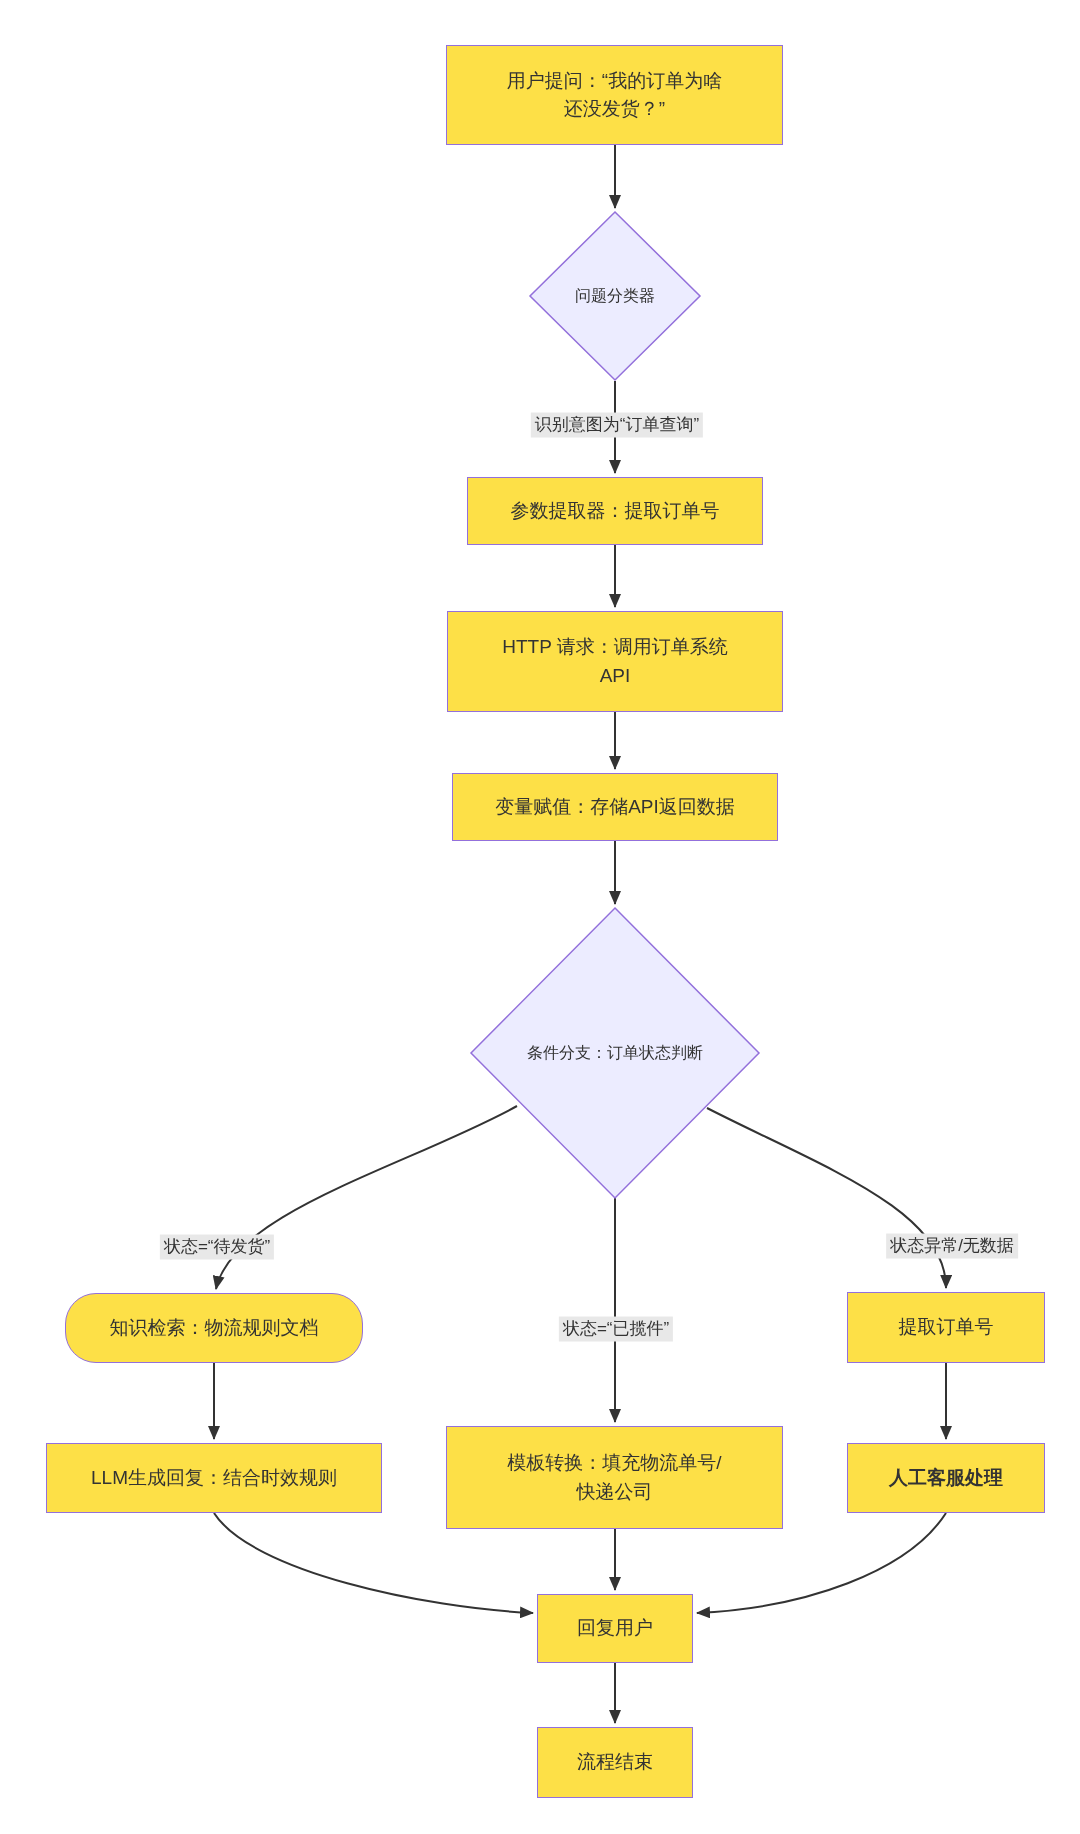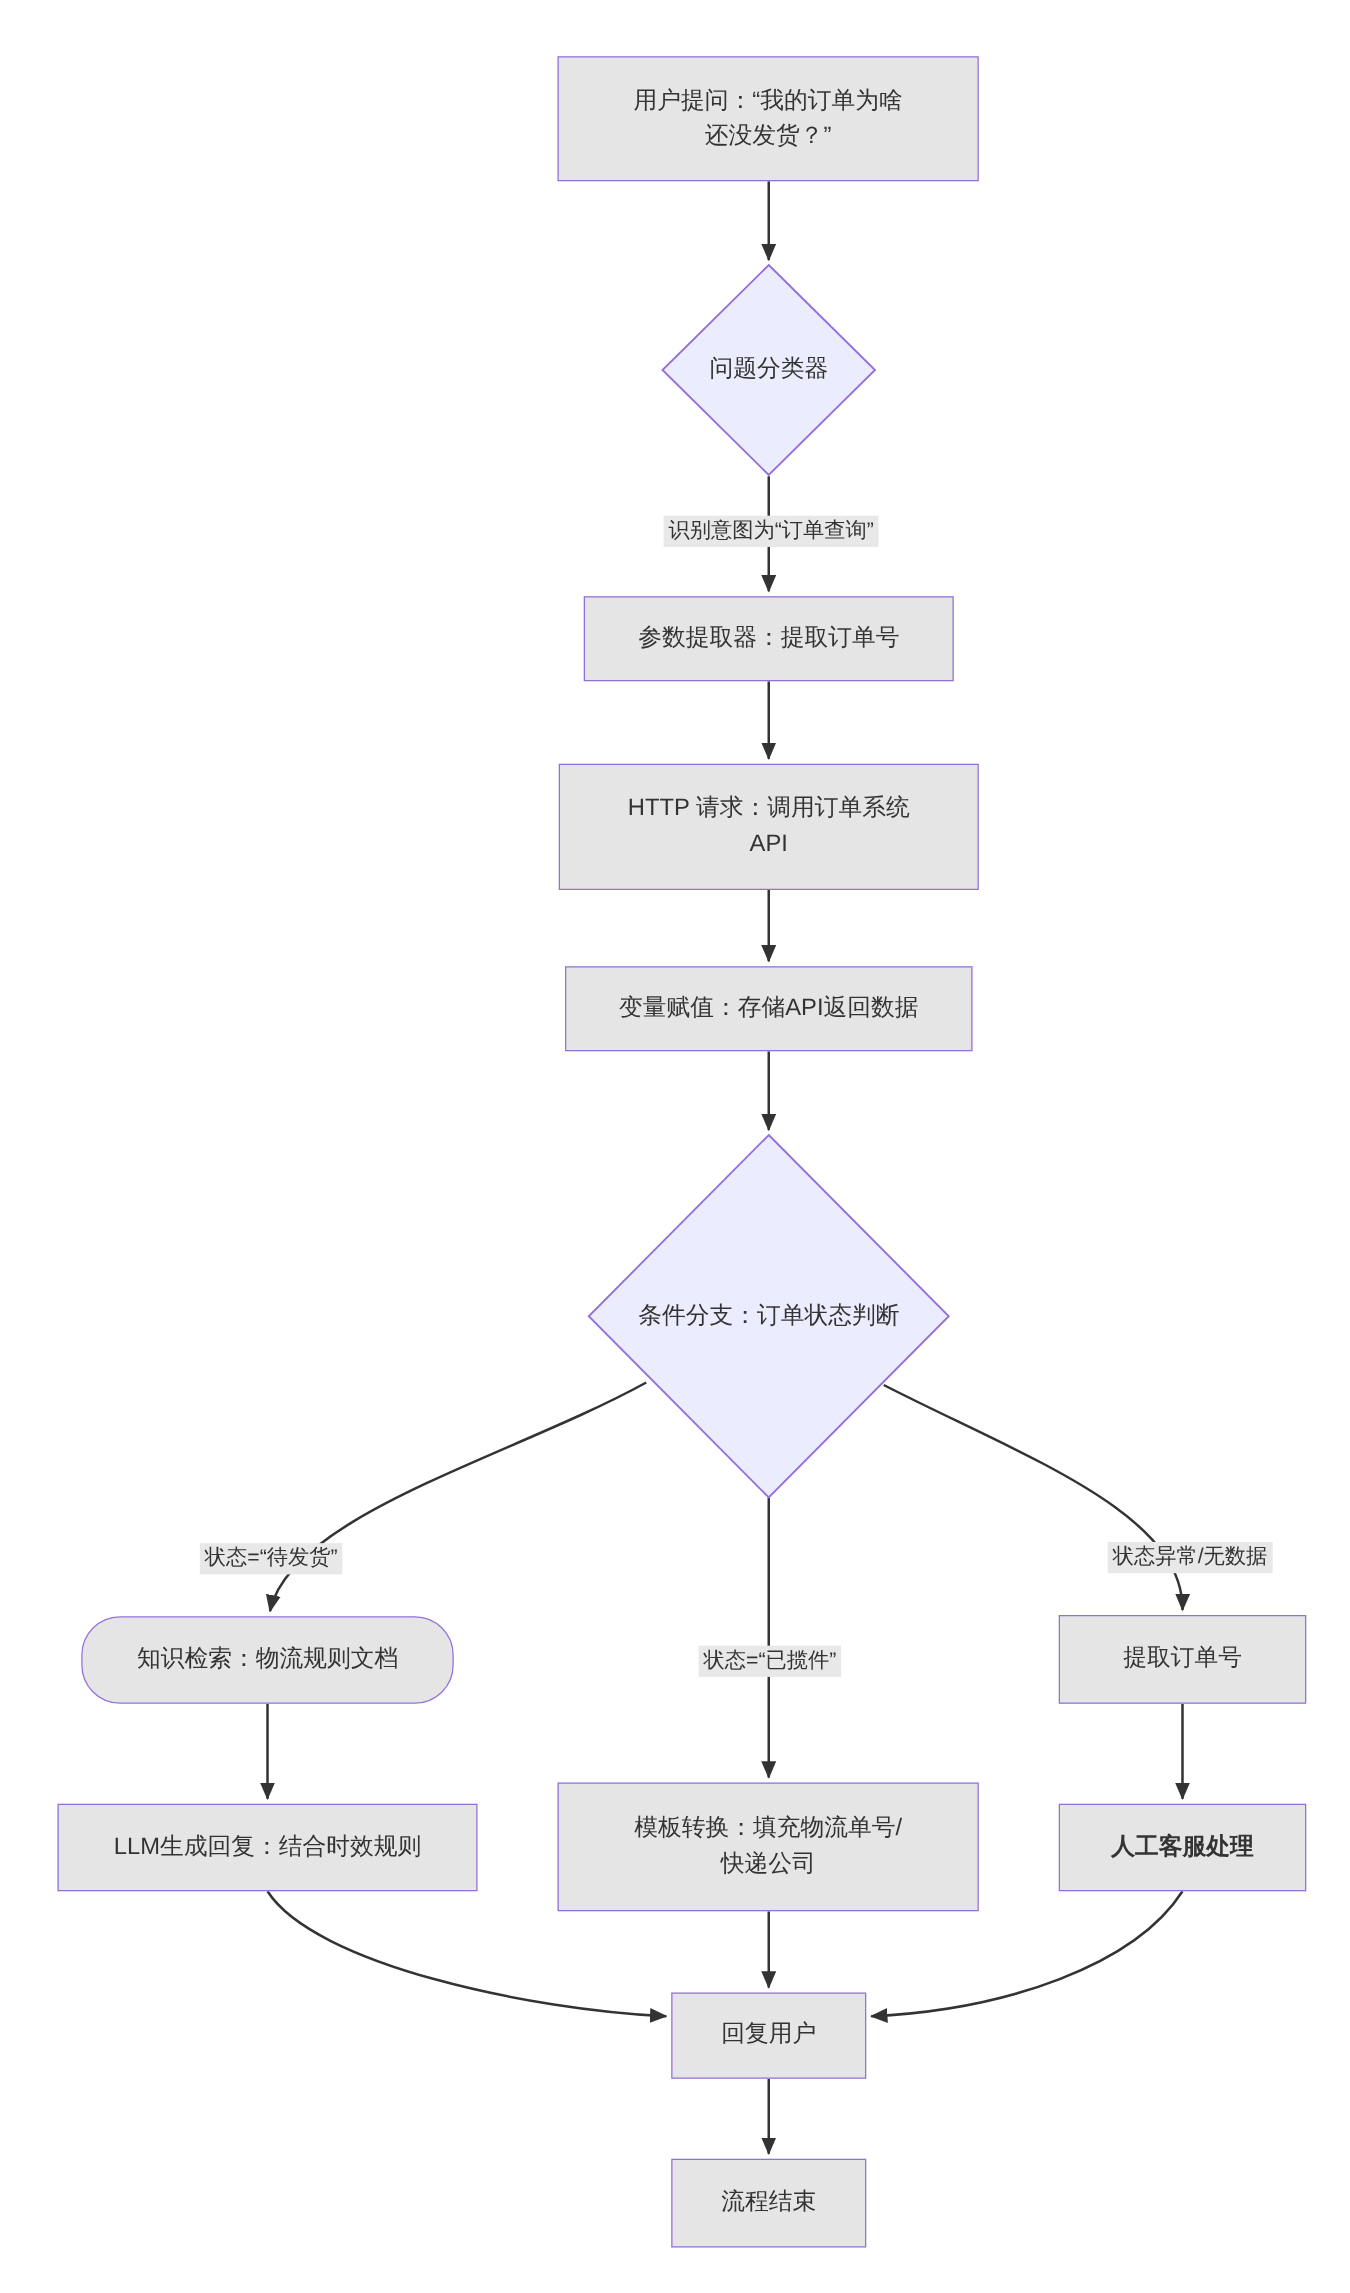--- a/index.html
+++ b/index.html
@@ -26,35 +26,35 @@
     stroke-width: 2px;
   }
   .edge-layer polygon.diamond {
     fill: #ECECFF;
     stroke: #9370DB;
     stroke-width: 1.5px;
   }
   .node {
     position: absolute;
     box-sizing: border-box;
-    background: #e5e5e5;
+    background: #fde047;
     border: 1.5px solid #9370DB;
     color: #333333;
     font-size: 19px;
     line-height: 1.5;
     display: flex;
     align-items: center;
     justify-content: center;
     text-align: center;
     white-space: pre-line;
   }
   .diamond-text {
     position: absolute;
     color: #333333;
-    font-size: 19px;
+    font-size: 16px;
     line-height: 1.4;
     display: flex;
     align-items: center;
     justify-content: center;
     text-align: center;
     white-space: pre-line;
   }
   .edge-label {
     position: absolute;
     transform: translate(-50%, -50%);

